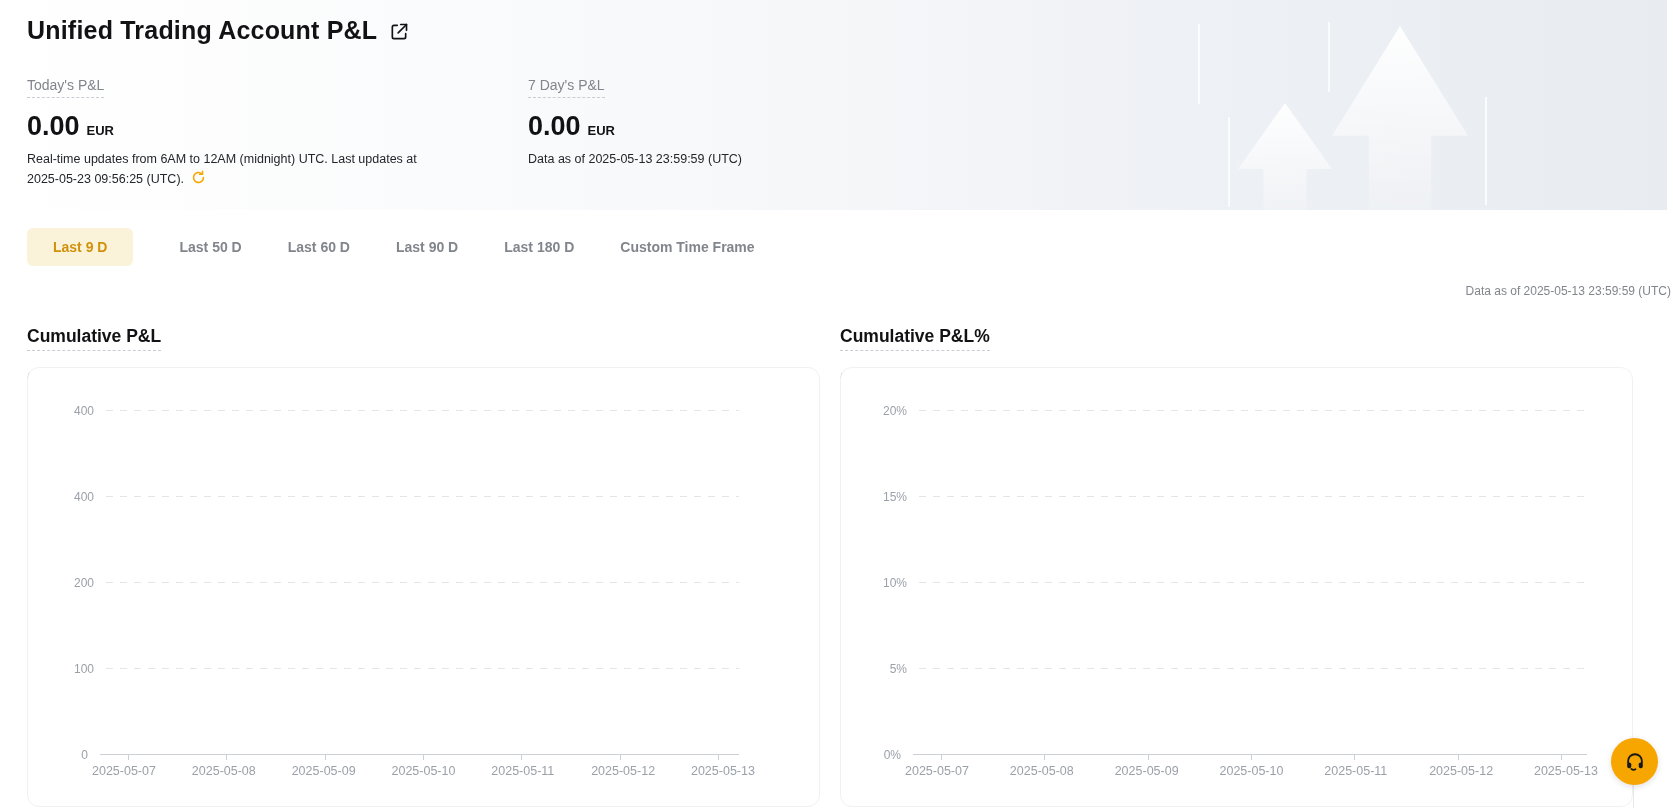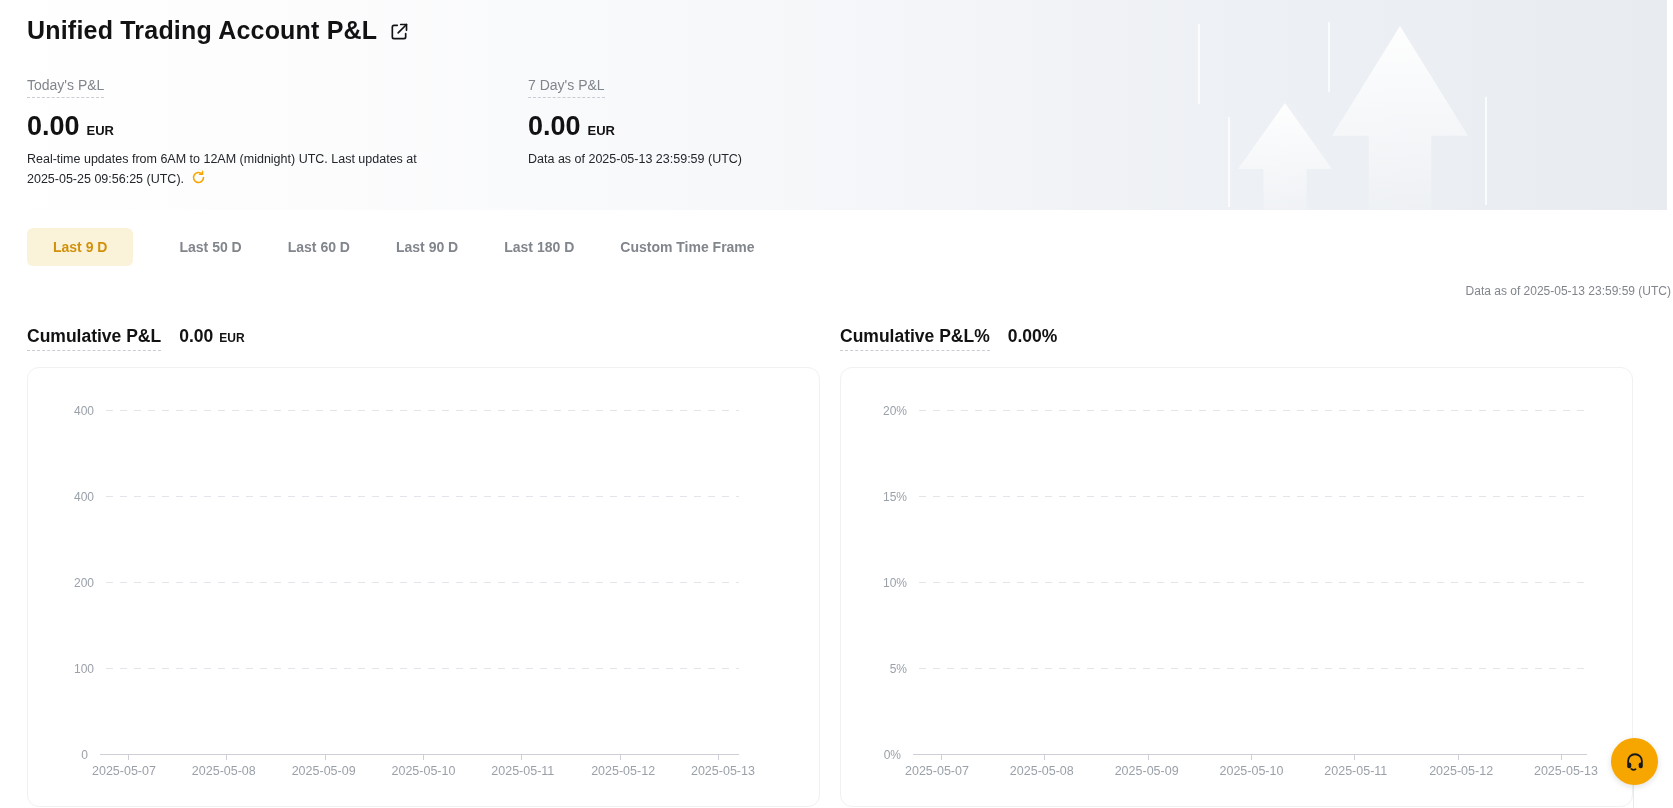--- a/index.html
+++ b/index.html
@@ -43,21 +43,21 @@
   .tabs { position:absolute; left:27px; top:228px; display:flex; align-items:center; gap:46px; }
   .tab { font-size:14px; font-weight:700; color:#81858c; cursor:pointer; padding:11px 0; white-space:nowrap; }
   .tab.active { background:#fbf2da; color:#d0910c; padding:11px 26px; border-radius:6px; }
 
   
   .data-asof { position:absolute; right:2px; top:284px; font-size:12px; color:#81858c; }
 
   
   .charts { position:absolute; left:27px; top:326px; display:flex; gap:20px; }
   .chart-col { width:793px; }
-  .chart-head { display:flex; align-items:baseline; gap:18px; height:26px; }
+  .chart-head { display:flex; align-items:baseline; gap:18px; height:26px;flex-direction:column; }
   .chart-title { font-size:17.5px; font-weight:700; color:#121214;
                  border-bottom:1px dashed #c9ccd2; padding-bottom:3px; cursor:help; }
   .chart-value-wrap { display:flex; align-items:baseline; gap:6px; }
   .chart-value { font-size:17.5px; font-weight:700; color:#121214; }
   .chart-unit  { font-size:12px; font-weight:700; color:#121214; }
   .card { margin-top:15px; height:440px; background:#fff; border:1px solid #f0f1f3; border-radius:12px;
           position:relative; overflow:hidden; }
   .grid-row { position:absolute; left:6px; right:0; height:14px; }
   .grid-row .ylab { position:absolute; left:0; width:60px; text-align:right; font-size:12px; color:#9ba1a9; top:-6px; }
   .grid-row .dash { position:absolute; left:72px; top:0; height:1px;
@@ -111,21 +111,21 @@
   </div>
 
   <div class="stat-col today">
     <span class="stat-label">Today's P&amp;L</span>
     <div class="stat-value-row">
       <span class="stat-value">0.00</span>
       <span class="stat-unit">EUR</span>
     </div>
     <div class="stat-note">
       <span>Real-time updates from 6AM to 12AM (midnight) UTC. Last updates at</span><br>
-      <span>2025-05-25 09:56:25 (UTC).</span>
+      <span>2025-05-23 09:56:25 (UTC).</span>
       <svg class="refresh-icon" viewBox="0 0 24 24" fill="none" stroke="#f7a600" stroke-width="2.6" stroke-linecap="round">
         <path d="M20 12a8 8 0 1 1-2.5-5.8"></path>
         <path d="M18.5 1.8v5h-5" stroke-width="2.2"></path>
       </svg>
     </div>
   </div>
 
   <div class="stat-col seven">
     <span class="stat-label">7 Day's P&amp;L</span>
     <div class="stat-value-row">

